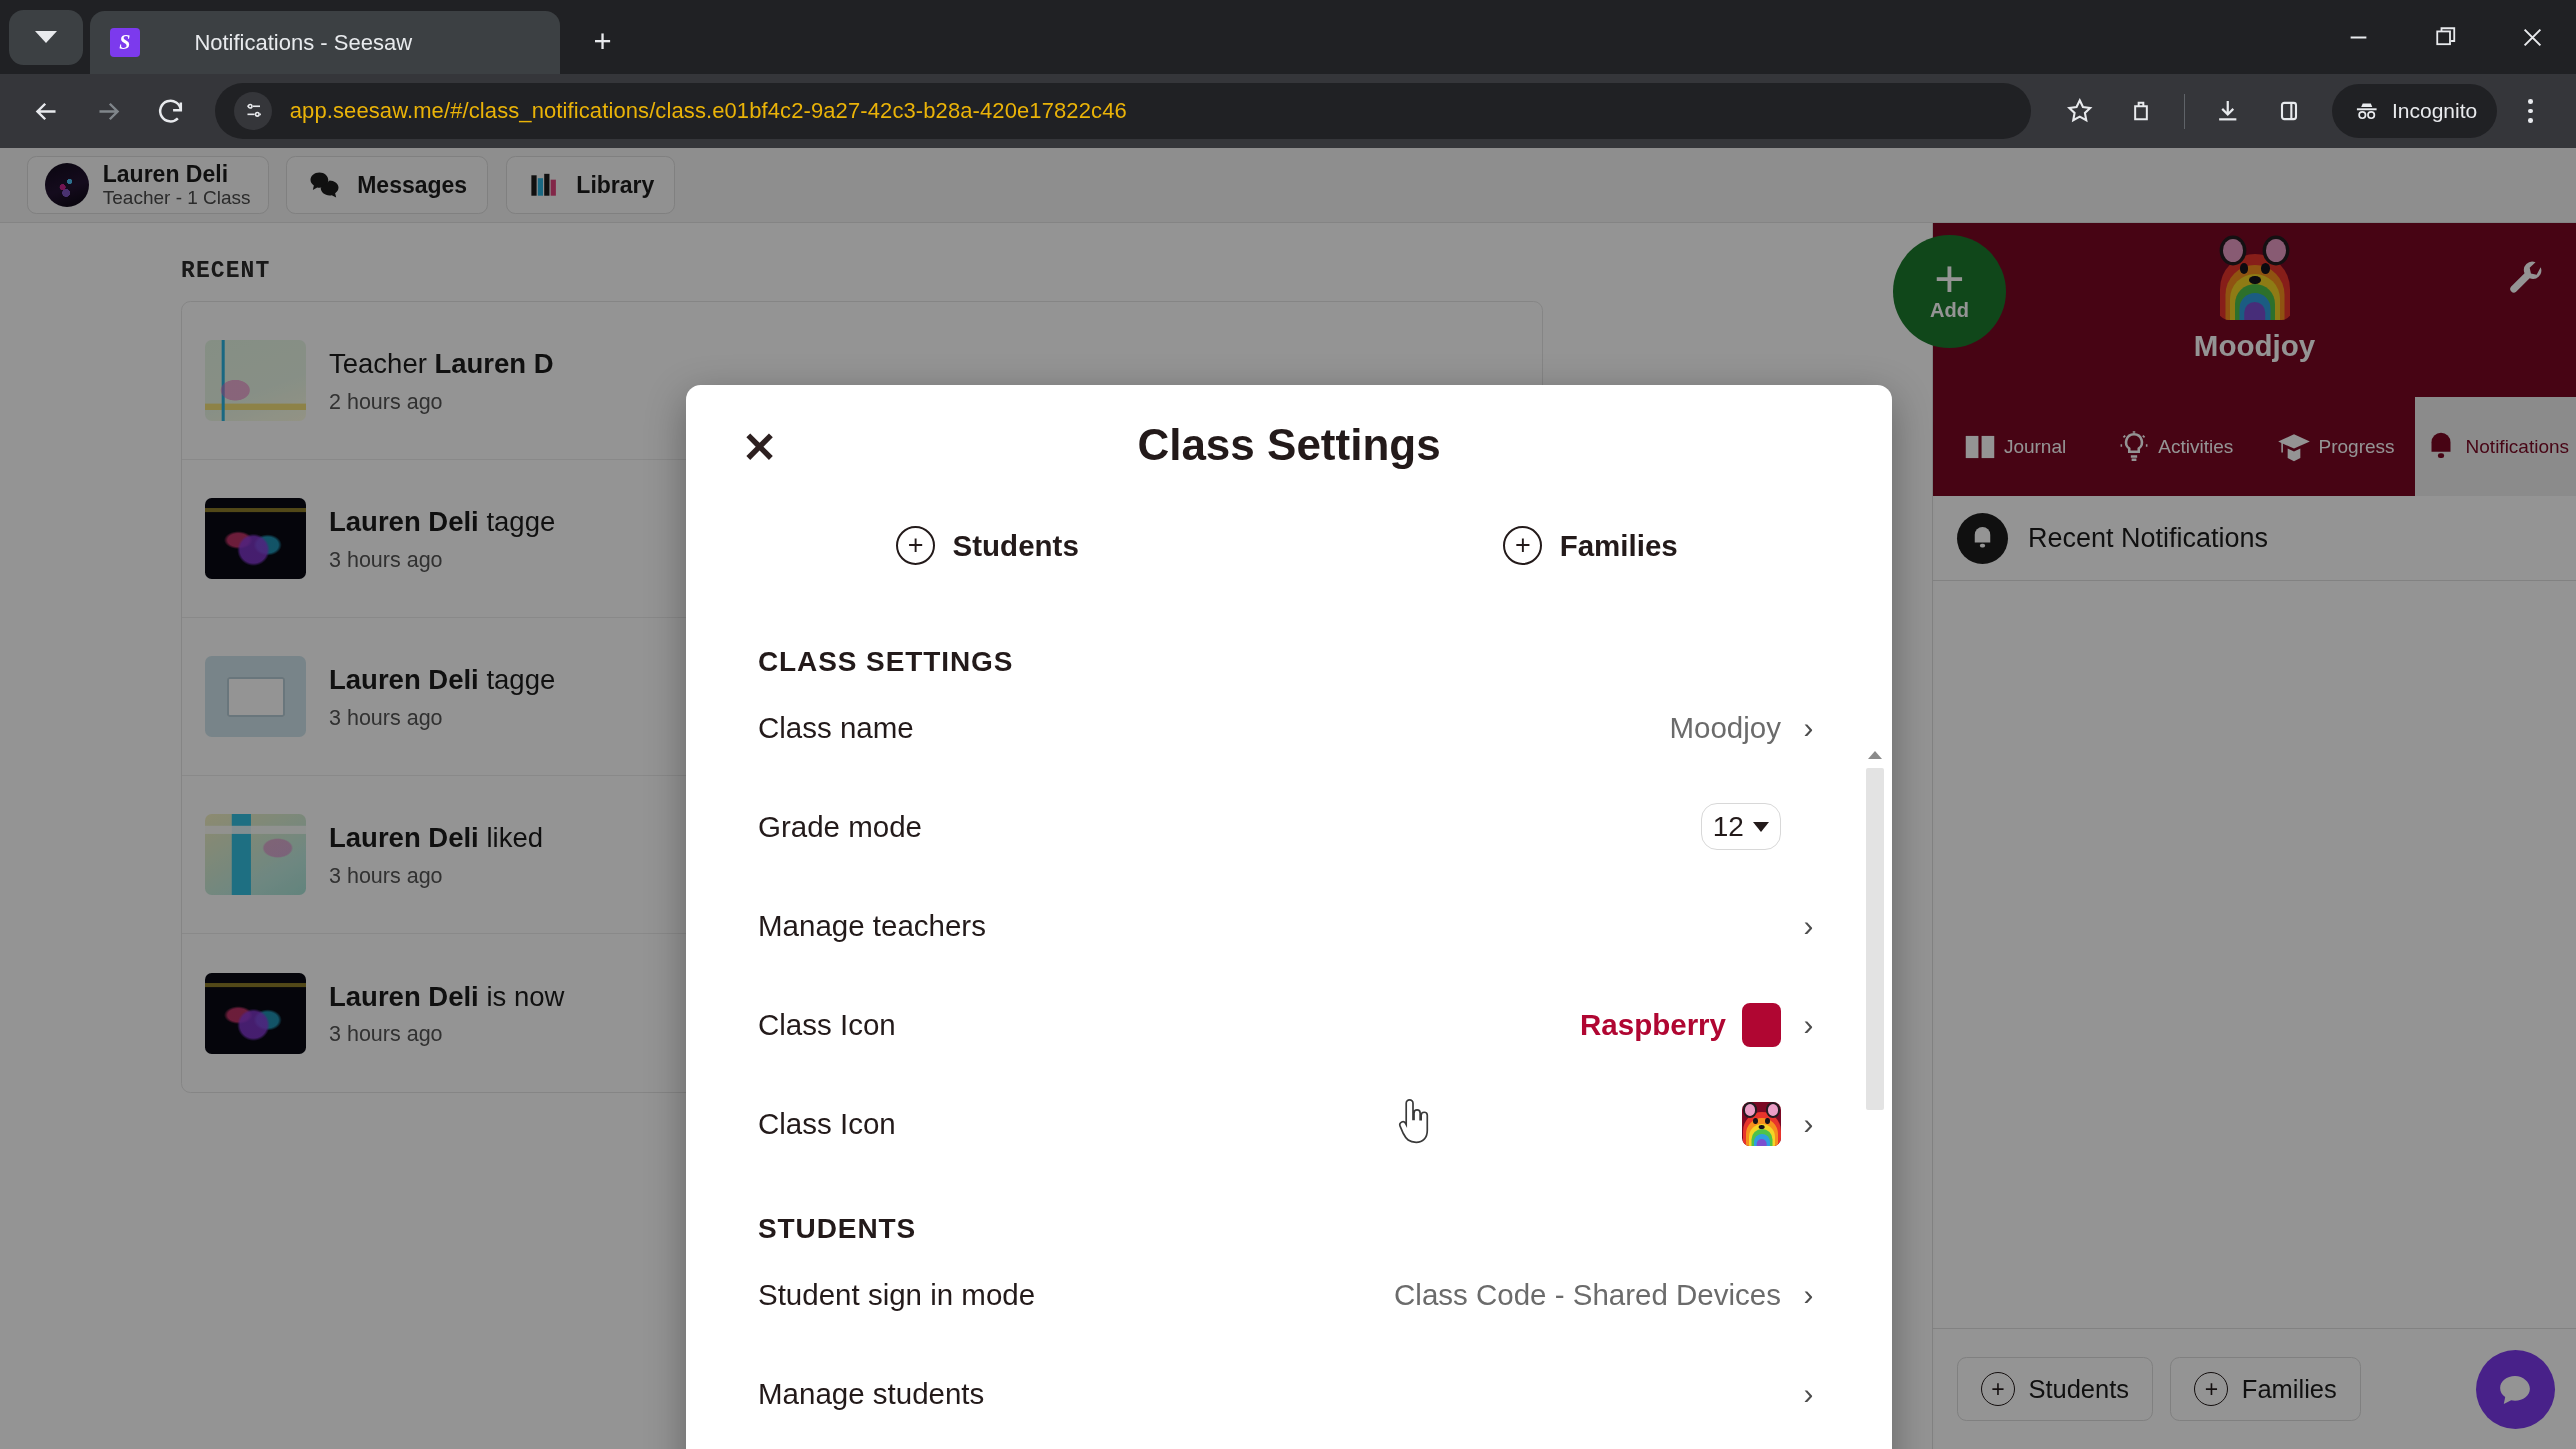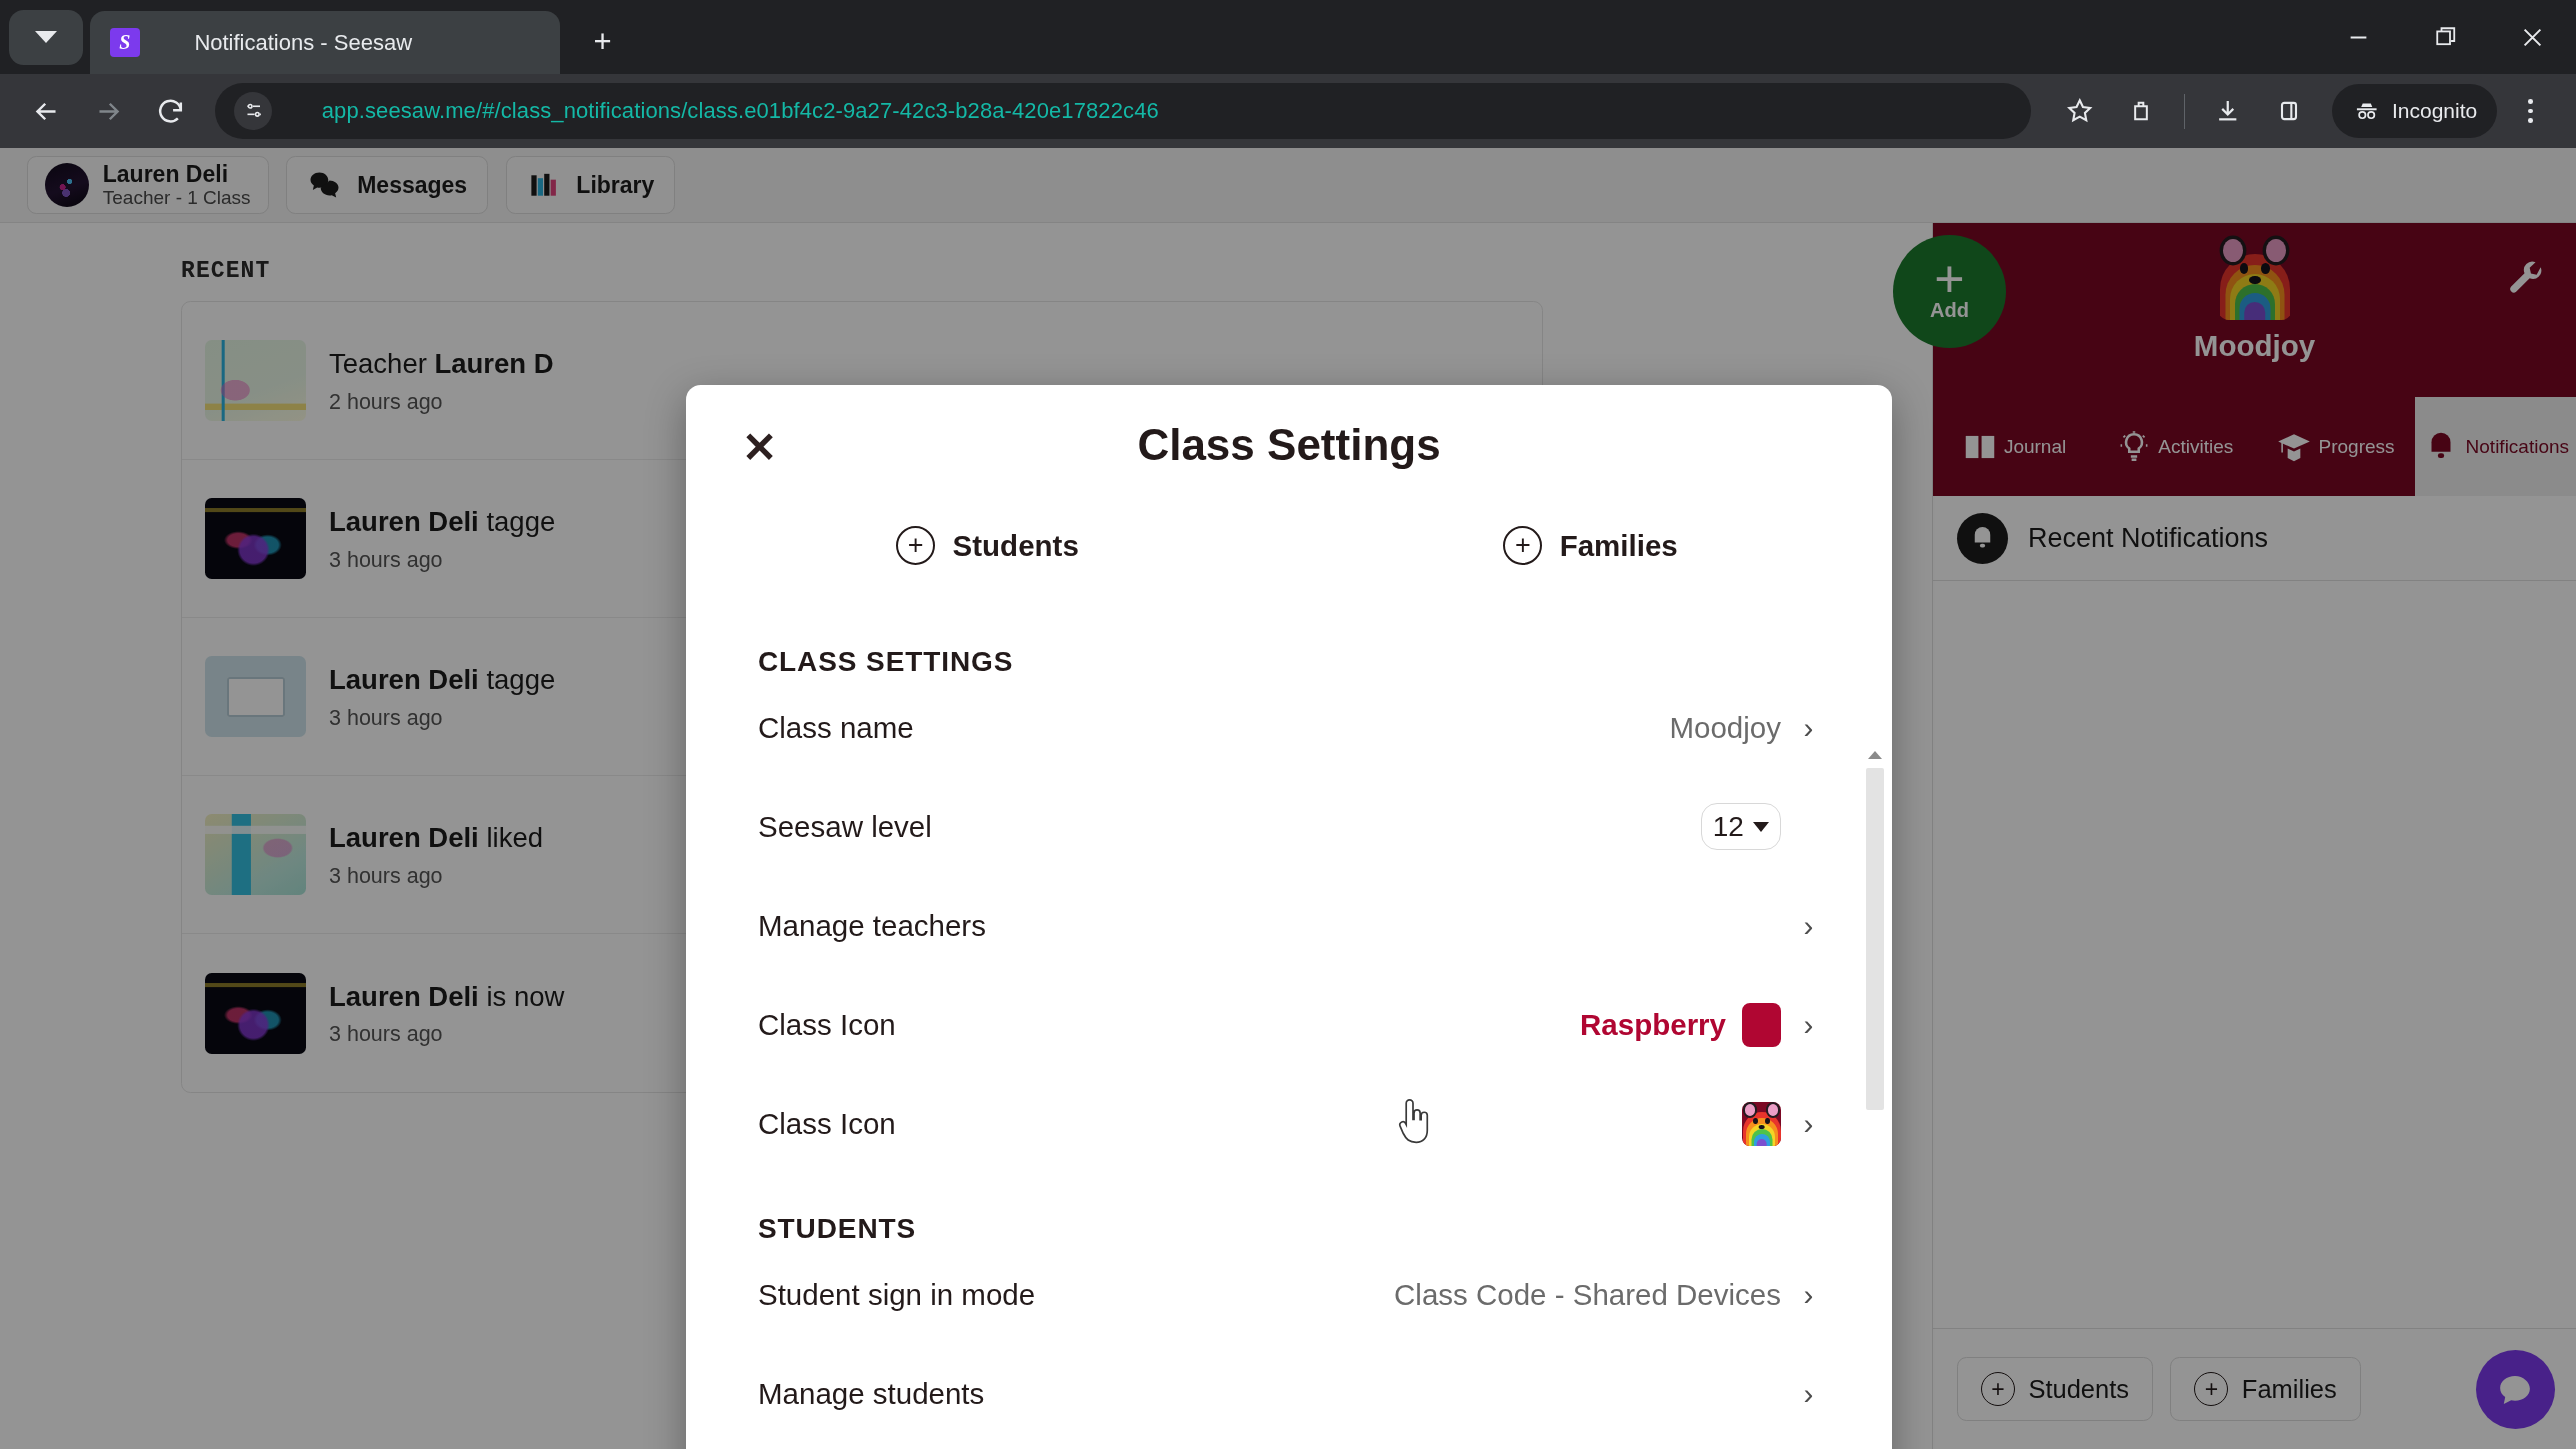--- a/index.html
+++ b/index.html
@@ -67,21 +67,21 @@
   .nav-btn.dim { color:#80868b; }
   .omnibox {
     flex:1; height:56px; background:#202124; border-radius:28px;
     display:flex; align-items:center; padding:0 19px; gap:17.4px;
     margin:0 16px 0 12px;
   }
   .omni-icon {
     width:38px;height:38px;border-radius:50%;background:#35363a;
     display:flex;align-items:center;justify-content:center;flex:0 0 auto;
   }
-  .omni-url { color:#14b8a6; font-size:22px; white-space:nowrap; letter-spacing:0.1px;margin-left:32px; }
+  .omni-url { color:#eab308; font-size:22px; white-space:nowrap; letter-spacing:0.1px; }
   .tb-right { display:flex; align-items:center; gap:5.4px; }
   .tb-icon {
     width:56px;height:56px;border-radius:50%;
     display:flex;align-items:center;justify-content:center;color:#e8eaed;
   }
   .tb-sep { width:1.3px;height:35px;background:#5f6368;margin:0 9.4px; }
   .incognito-pill {
     height:54px;border-radius:27px;background:#202124;
     display:flex;align-items:center;gap:10.7px;padding:0 20px;margin-left:9.4px;
   }
@@ -630,21 +630,21 @@
 
         <div class="sec-head">CLASS SETTINGS</div>
 
         <div class="srow">
           <div class="srow-label">Class name</div>
           <div class="srow-value">Moodjoy</div>
           <div class="srow-chev">›</div>
         </div>
 
         <div class="srow">
-          <div class="srow-label">Seesaw level</div>
+          <div class="srow-label">Grade mode</div>
           <div class="grade-box">
             <span>12</span>
             <span class="tri-down"></span>
           </div>
           <div class="srow-chev"></div>
         </div>
 
         <div class="srow">
           <div class="srow-label">Manage teachers</div>
           <div class="srow-chev">›</div>

